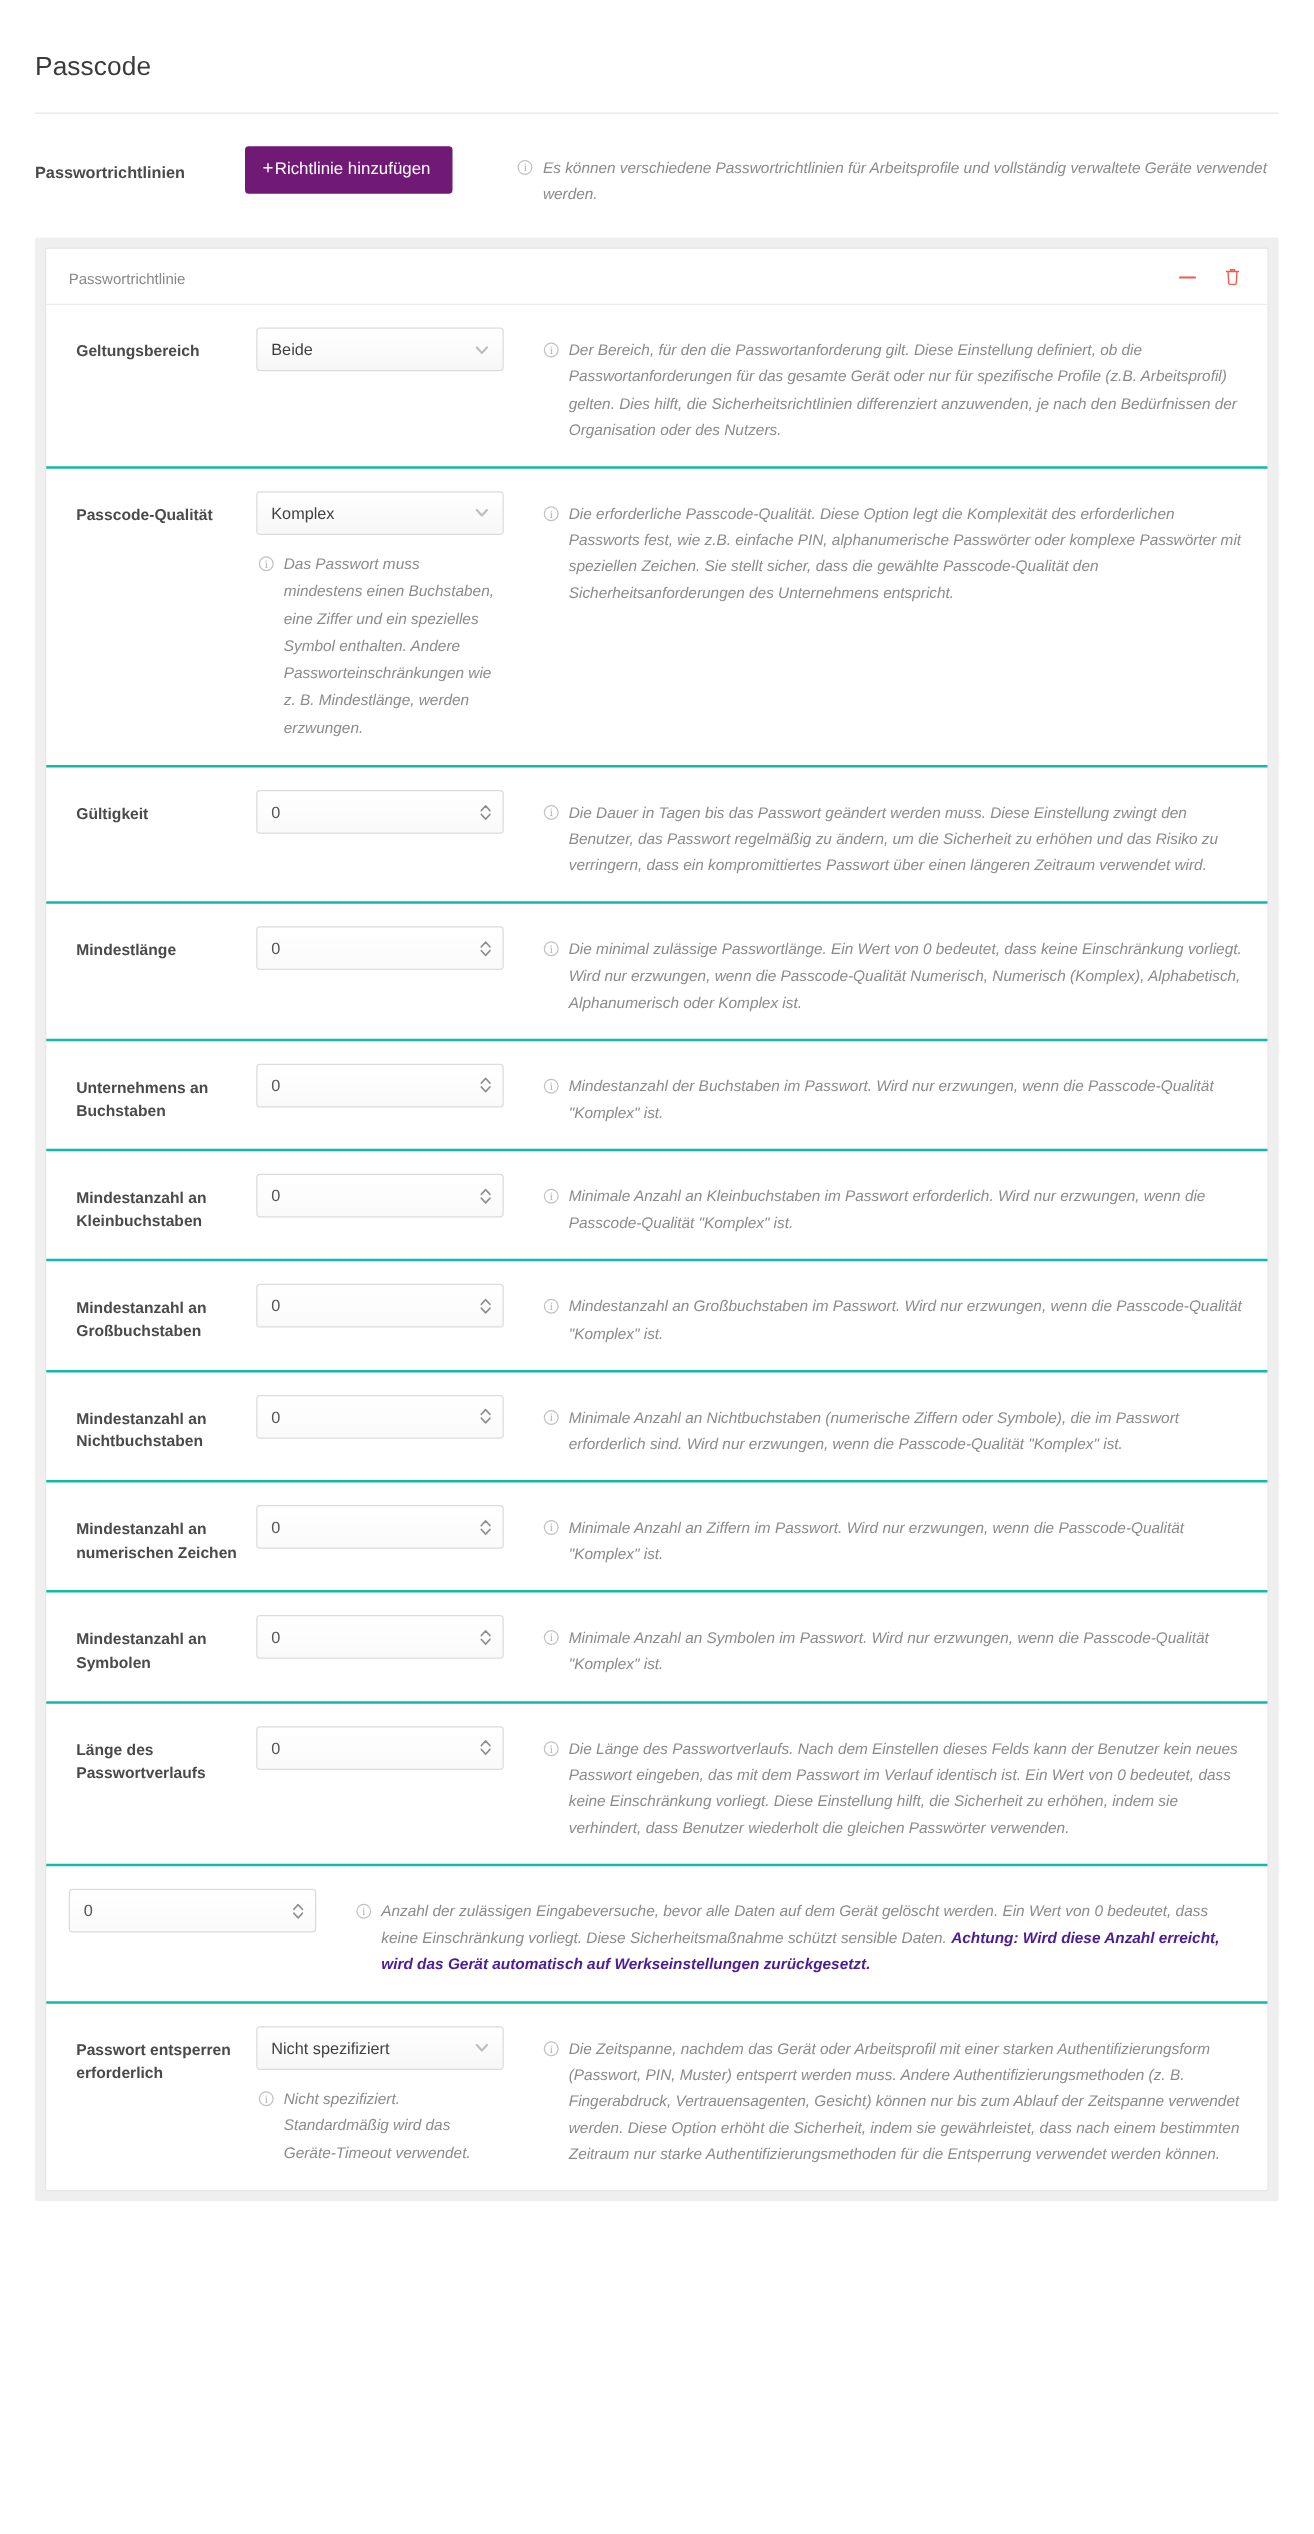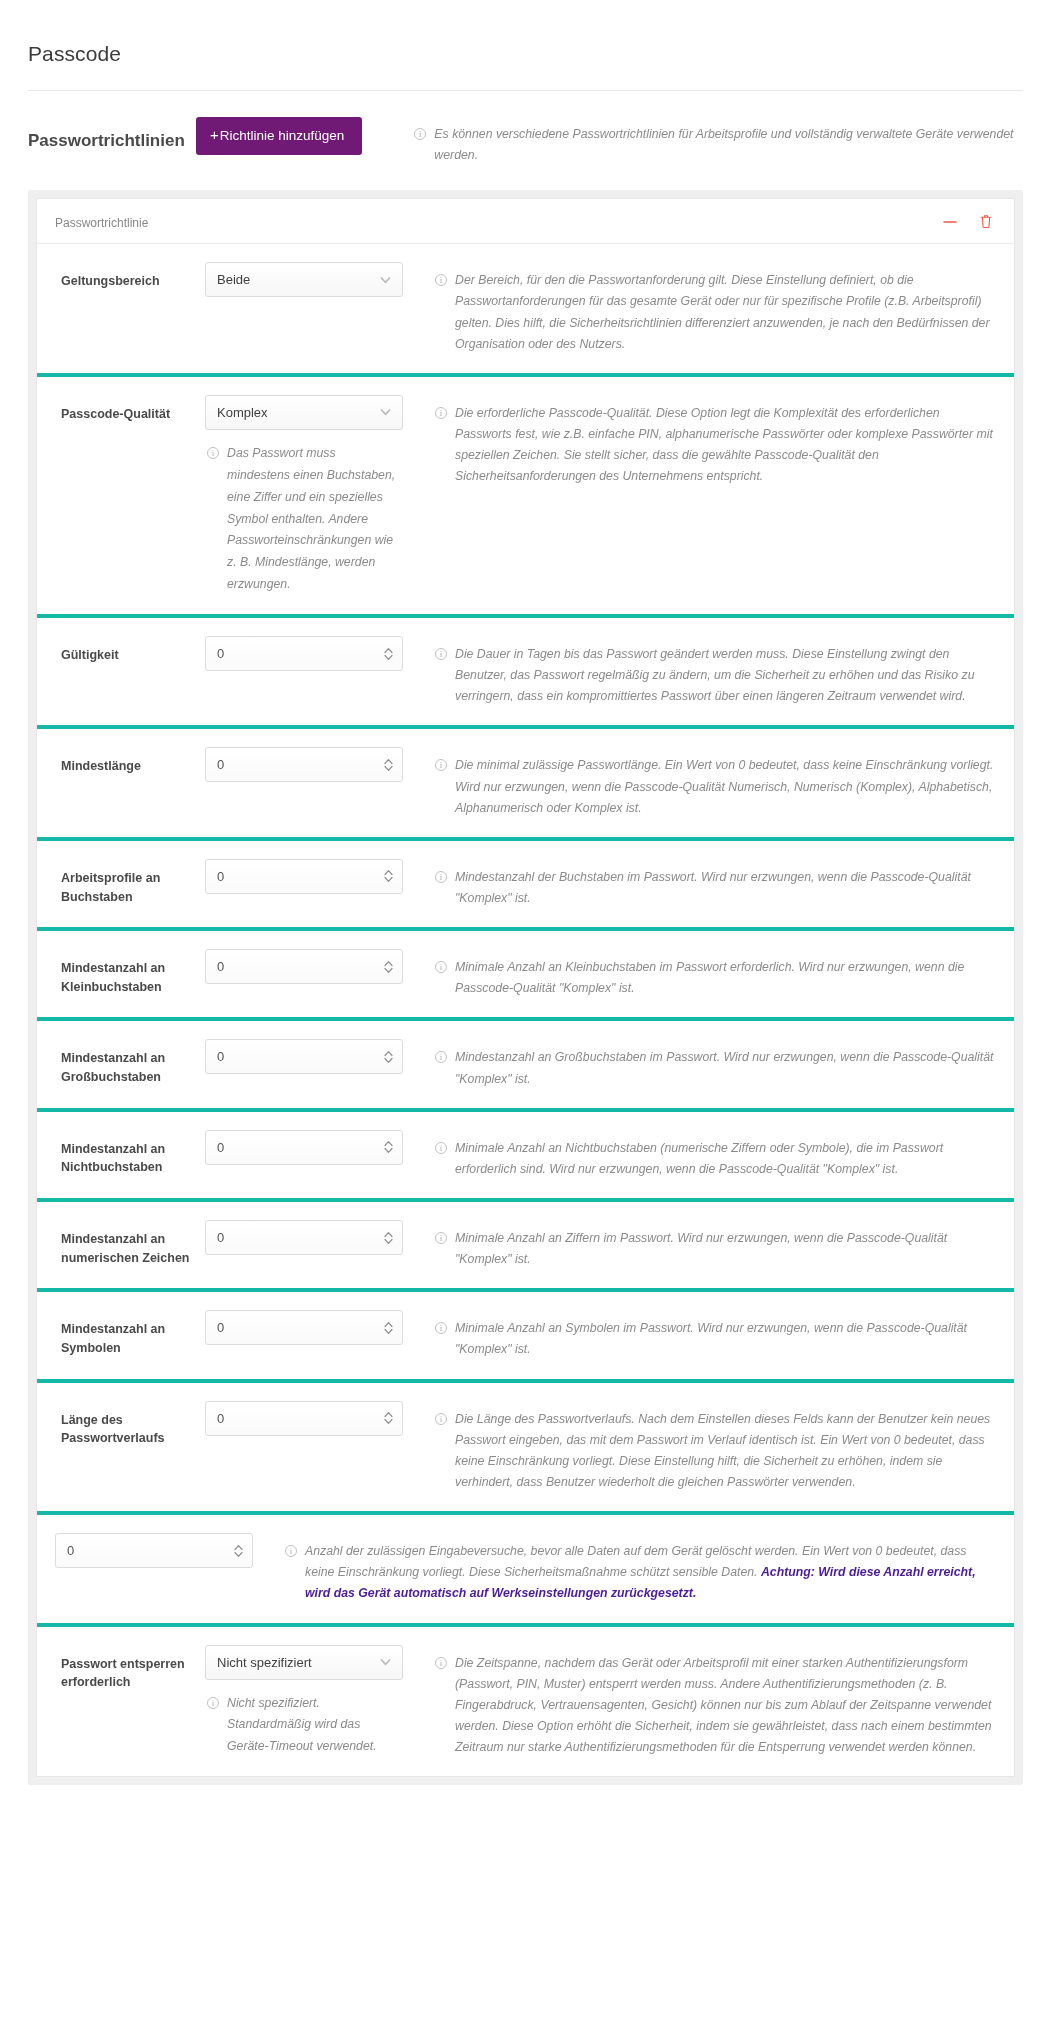--- a/index.html
+++ b/index.html
@@ -37,21 +37,21 @@
 
   
   .top-row {
     display: flex;
     align-items: flex-start;
     padding: 26px 28px 0 28px;
   }
   .top-label {
     width: 168px;
     flex: 0 0 168px;
-    font-size: 17px;
+    font-size: 13px;
     font-weight: bold;
     color: #4a4a4a;
     padding-top: 12px;
     line-height: 1.45;
   }
   .add-policy-btn {
     background: #701a75;
     border: none;
     border-radius: 3px;
     color: #ffffff;
@@ -136,21 +136,21 @@
     line-height: 1;
     display: inline-flex;
     align-items: center;
   }
 
   
   .row {
     display: flex;
     align-items: flex-start;
     padding: 18px 18px 18px 18px;
-    border-bottom: 4px solid #14b8a6;
+    border-bottom: 2px solid #14b8a6;
   }
   .row:last-child { border-bottom: none; }
 
   .row-label {
     flex: 0 0 150px;
     width: 150px;
     font-size: 12.5px;
     font-weight: bold;
     color: #4a4a4a;
     line-height: 1.5;
@@ -337,21 +337,21 @@
                 </svg></div>
             </div>
             <div class="row-info">
               <div class="info">
                 <span class="info-icon">i</span>
                 <span class="info-text"><span>Die minimal zulässige Passwortlänge. Ein Wert von 0 bedeutet, dass keine Einschränkung vorliegt. Wird nur erzwungen, wenn die Passcode-Qualität Numerisch, Numerisch (Komplex), Alphabetisch, Alphanumerisch oder Komplex ist.</span></span>
               </div>
             </div>
           </div>
           <div class="row">
-            <div class="row-label">Arbeitsprofile an Buchstaben</div>
+            <div class="row-label">Unternehmens an Buchstaben</div>
             <div class="row-control">
               <div class="numfield"><input type="text" value="0" style=""><svg class="spinner" viewBox="0 0 11 17" aria-hidden="true">
                   <path d="M2 7 L5.5 3.2 L9 7" fill="none" stroke="currentColor" stroke-width="1.2" stroke-linecap="round" stroke-linejoin="round"></path>
                   <path d="M2 10 L5.5 13.8 L9 10" fill="none" stroke="currentColor" stroke-width="1.2" stroke-linecap="round" stroke-linejoin="round"></path>
                 </svg></div>
             </div>
             <div class="row-info">
               <div class="info">
                 <span class="info-icon">i</span>
                 <span class="info-text"><span>Mindestanzahl der Buchstaben im Passwort. Wird nur erzwungen, wenn die Passcode-Qualität "Komplex" ist.</span></span>

